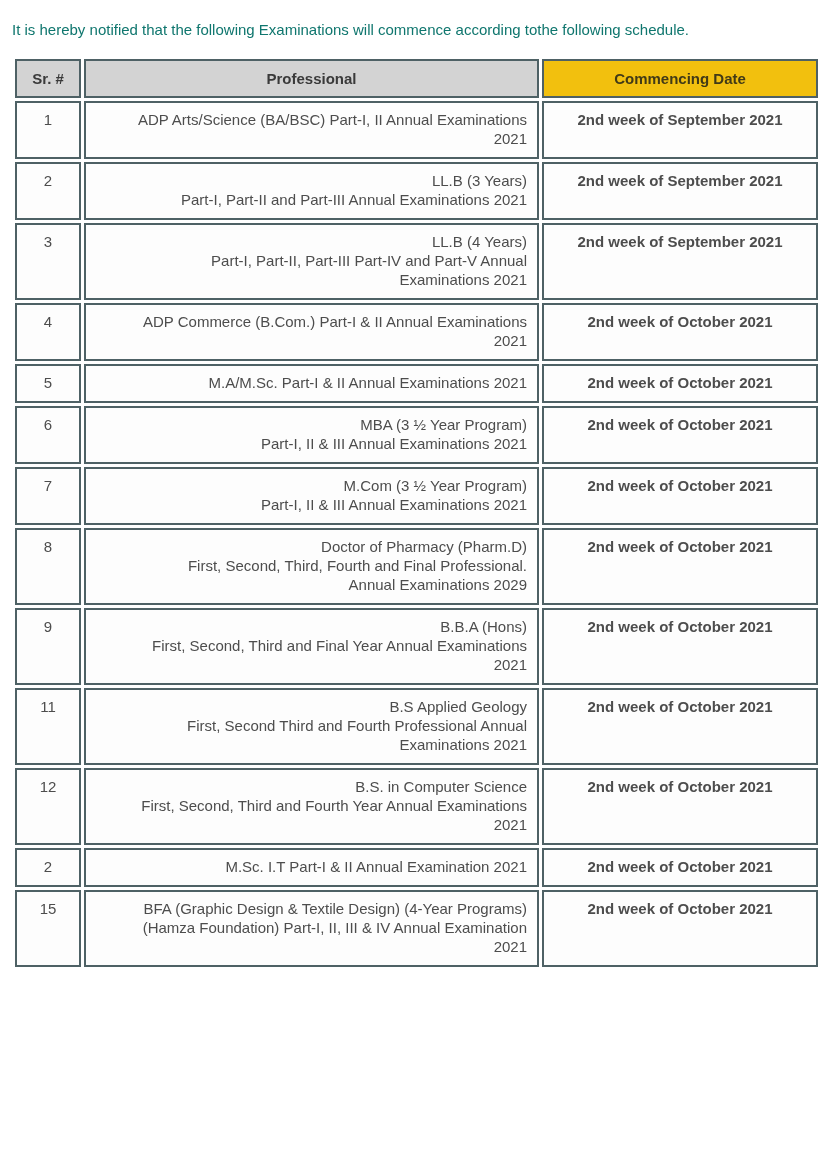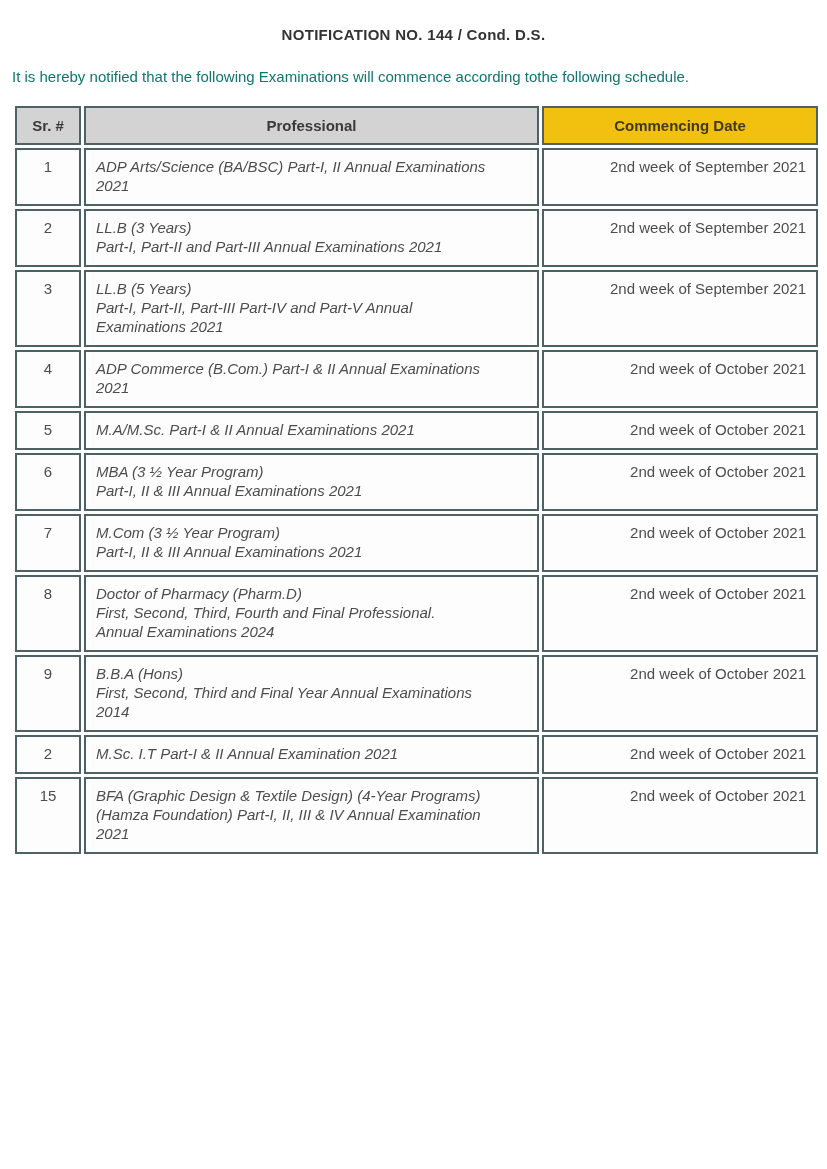--- a/index.html
+++ b/index.html
@@ -69,36 +69,35 @@
     padding: 7px 10px 9px 10px;
     line-height: 19px;
   }
   td.cell-sr {
     text-align: center;
     padding-left: 4px;
     padding-right: 4px;
   }
   td.cell-exam {
     white-space: pre-line;
-    text-align: left;
-    font-style: italic;
+    text-align: right;
   }
   td.cell-date {
-    text-align: right;
+    text-align: center;
+    font-weight: bold;
   }
   col.c-sr   { width: 66px; }
   col.c-exam { width: 455px; }
   col.c-date { width: 276px; }
 </style>
 </head>
 <body>
 
 <div class="page">
 
-  <div class="doc-title">NOTIFICATION NO. 144 / Cond. D.S.</div>
 
   <p class="intro">It is hereby notified that the following Examinations will commence according tothe following schedule.</p>
 
   <table class="schedule">
     <colgroup>
       <col class="c-sr">
       <col class="c-exam">
       <col class="c-date">
     </colgroup>
     <thead>
@@ -118,21 +117,21 @@
 
   <tr>
     <td class="cell-sr">2</td>
     <td class="cell-exam">LL.B (3 Years)
 Part-I, Part-II and Part-III Annual Examinations 2021</td>
     <td class="cell-date">2nd week of September 2021</td>
   </tr>
 
   <tr>
     <td class="cell-sr">3</td>
-    <td class="cell-exam">LL.B (5 Years)
+    <td class="cell-exam">LL.B (4 Years)
 Part-I, Part-II, Part-III Part-IV and Part-V Annual
 Examinations 2021</td>
     <td class="cell-date">2nd week of September 2021</td>
   </tr>
 
   <tr>
     <td class="cell-sr">4</td>
     <td class="cell-exam">ADP Commerce (B.Com.) Part-I &amp; II Annual Examinations
 2021</td>
     <td class="cell-date">2nd week of October 2021</td>
@@ -155,34 +154,48 @@
     <td class="cell-sr">7</td>
     <td class="cell-exam">M.Com (3 ½ Year Program)
 Part-I, II &amp; III Annual Examinations 2021</td>
     <td class="cell-date">2nd week of October 2021</td>
   </tr>
 
   <tr>
     <td class="cell-sr">8</td>
     <td class="cell-exam">Doctor of Pharmacy (Pharm.D)
 First, Second, Third, Fourth and Final Professional.
-Annual Examinations 2024</td>
+Annual Examinations 2029</td>
     <td class="cell-date">2nd week of October 2021</td>
   </tr>
 
   <tr>
     <td class="cell-sr">9</td>
     <td class="cell-exam">B.B.A (Hons)
 First, Second, Third and Final Year Annual Examinations
-2014</td>
-    <td class="cell-date">2nd week of October 2021</td>
-  </tr>
-
-
-
+2021</td>
+    <td class="cell-date">2nd week of October 2021</td>
+  </tr>
+
+
+  <tr>
+    <td class="cell-sr">11</td>
+    <td class="cell-exam">B.S Applied Geology
+First, Second Third and Fourth Professional Annual
+Examinations 2021</td>
+    <td class="cell-date">2nd week of October 2021</td>
+  </tr>
+
+  <tr>
+    <td class="cell-sr">12</td>
+    <td class="cell-exam">B.S. in Computer Science
+First, Second, Third and Fourth Year Annual Examinations
+2021</td>
+    <td class="cell-date">2nd week of October 2021</td>
+  </tr>
 
   <tr>
     <td class="cell-sr">2</td>
     <td class="cell-exam">M.Sc. I.T Part-I &amp; II Annual Examination 2021</td>
     <td class="cell-date">2nd week of October 2021</td>
   </tr>
 
 
   <tr>
     <td class="cell-sr">15</td>

